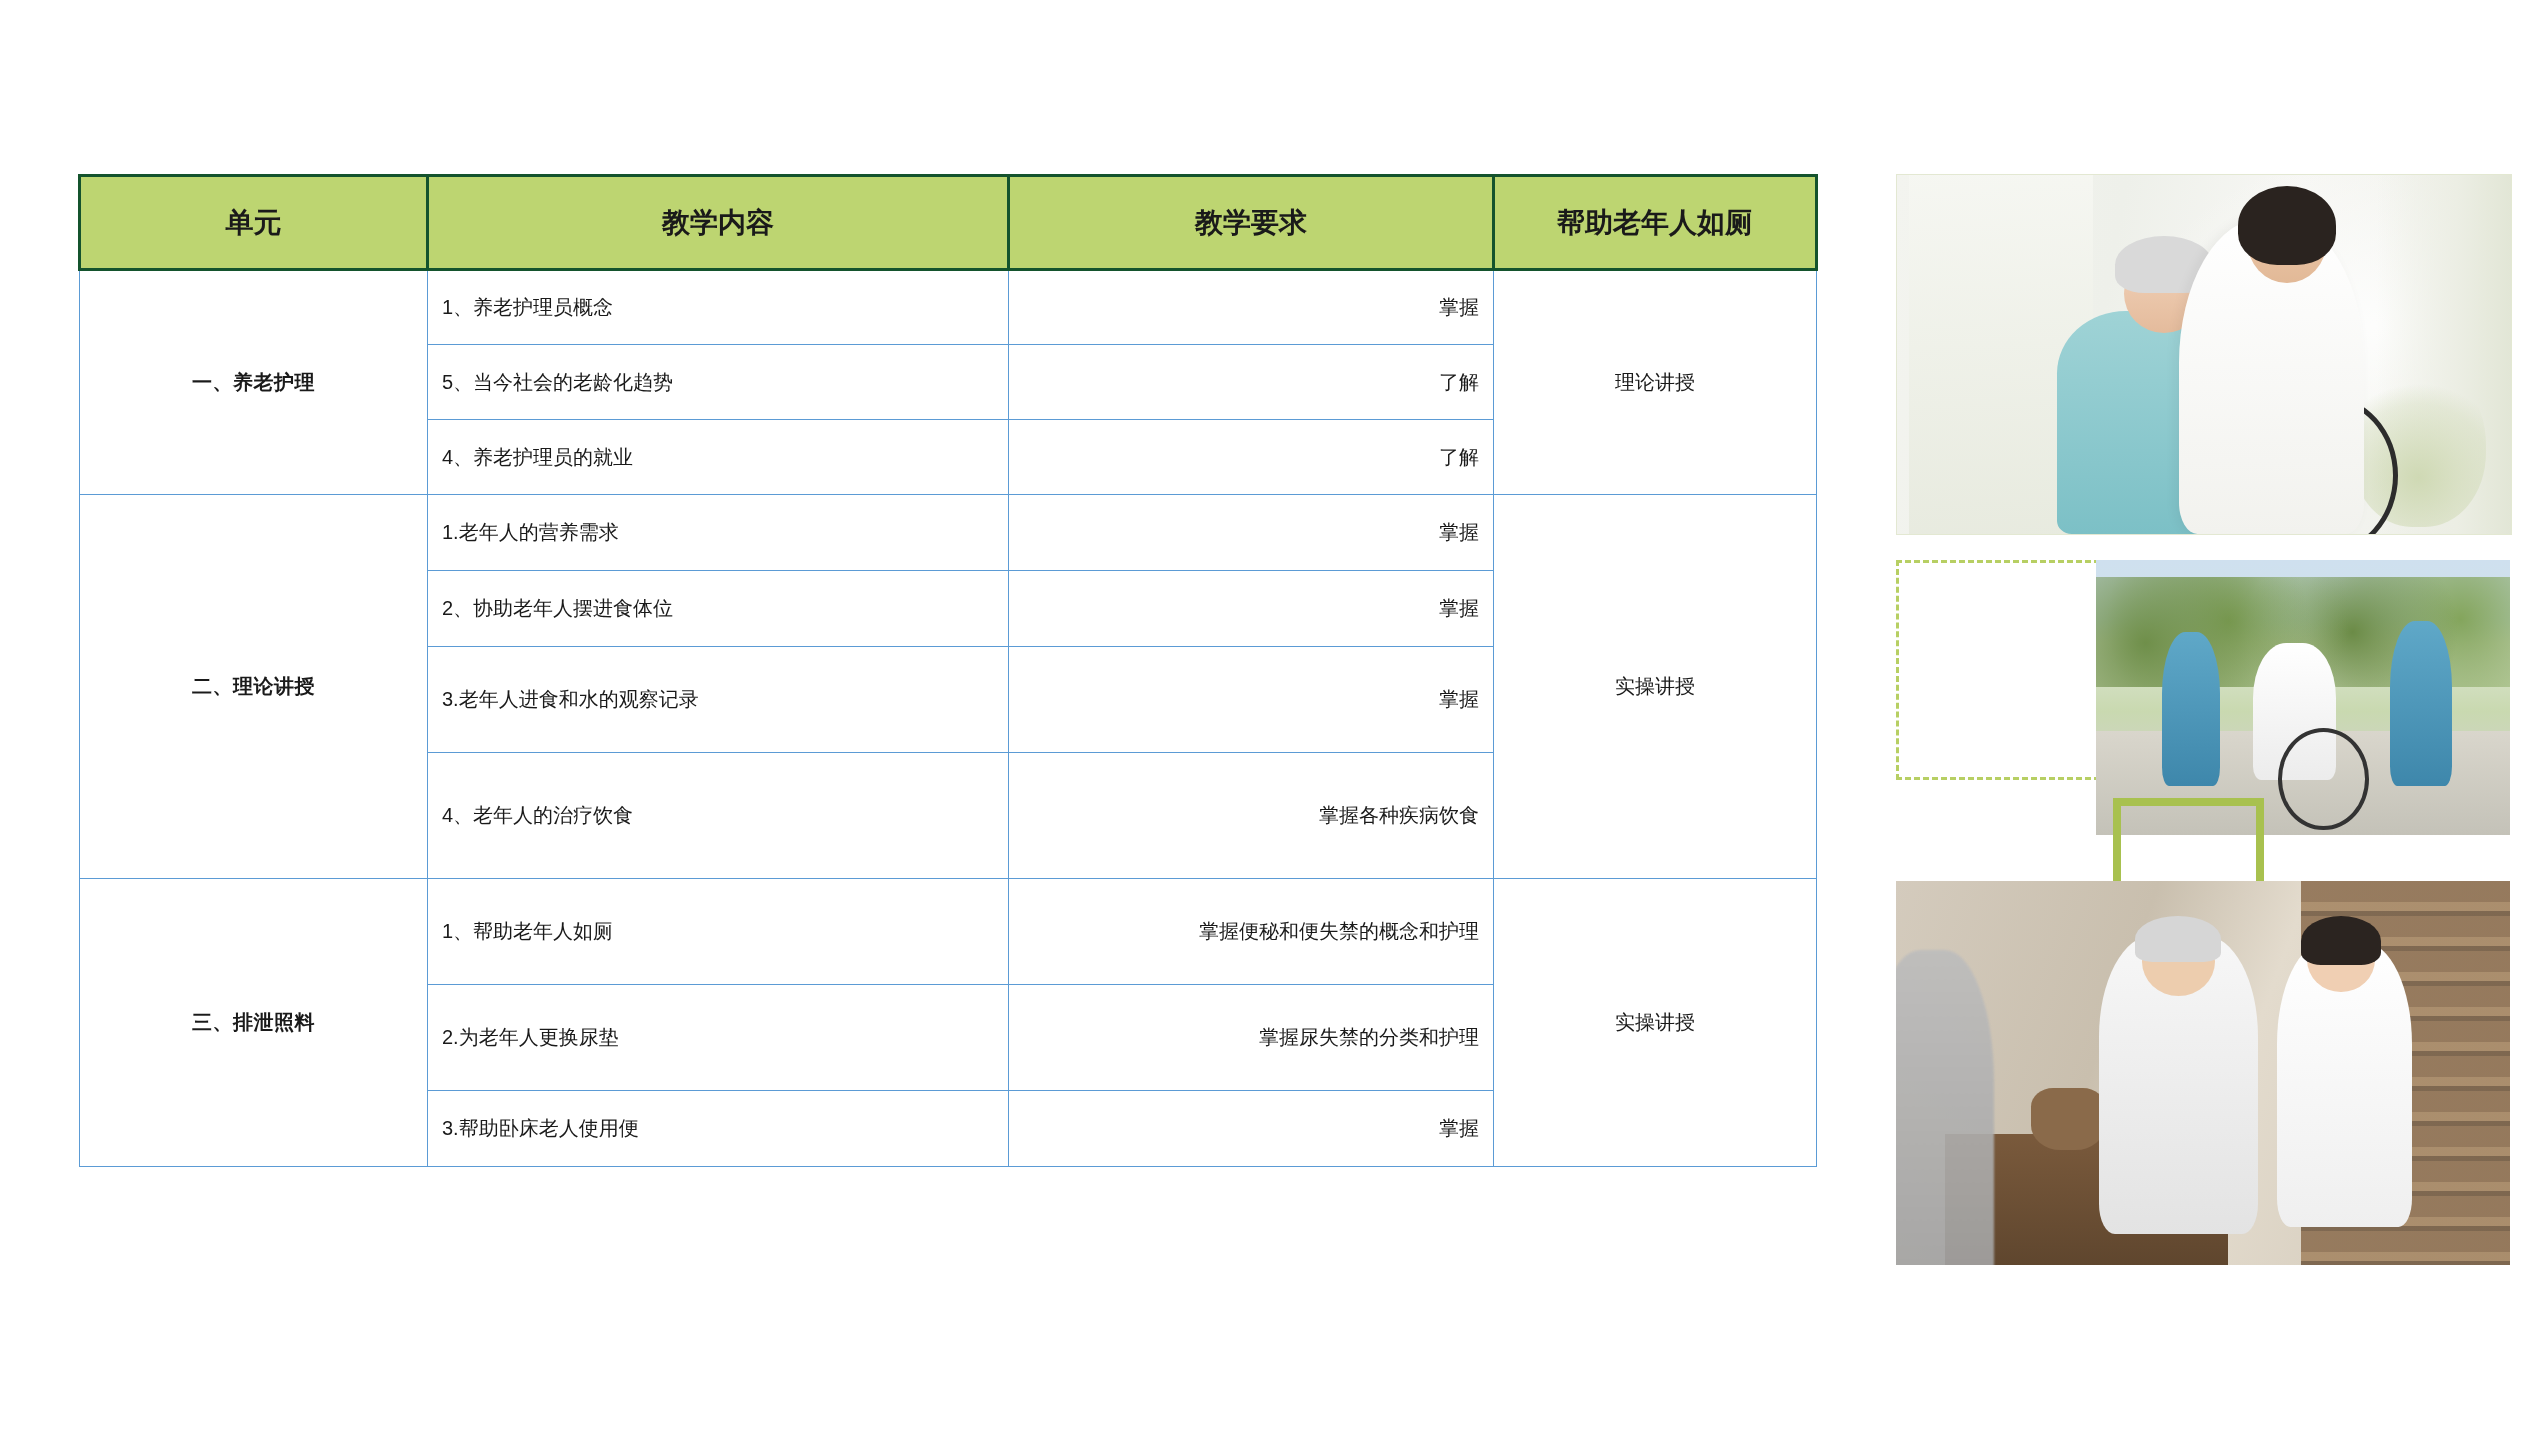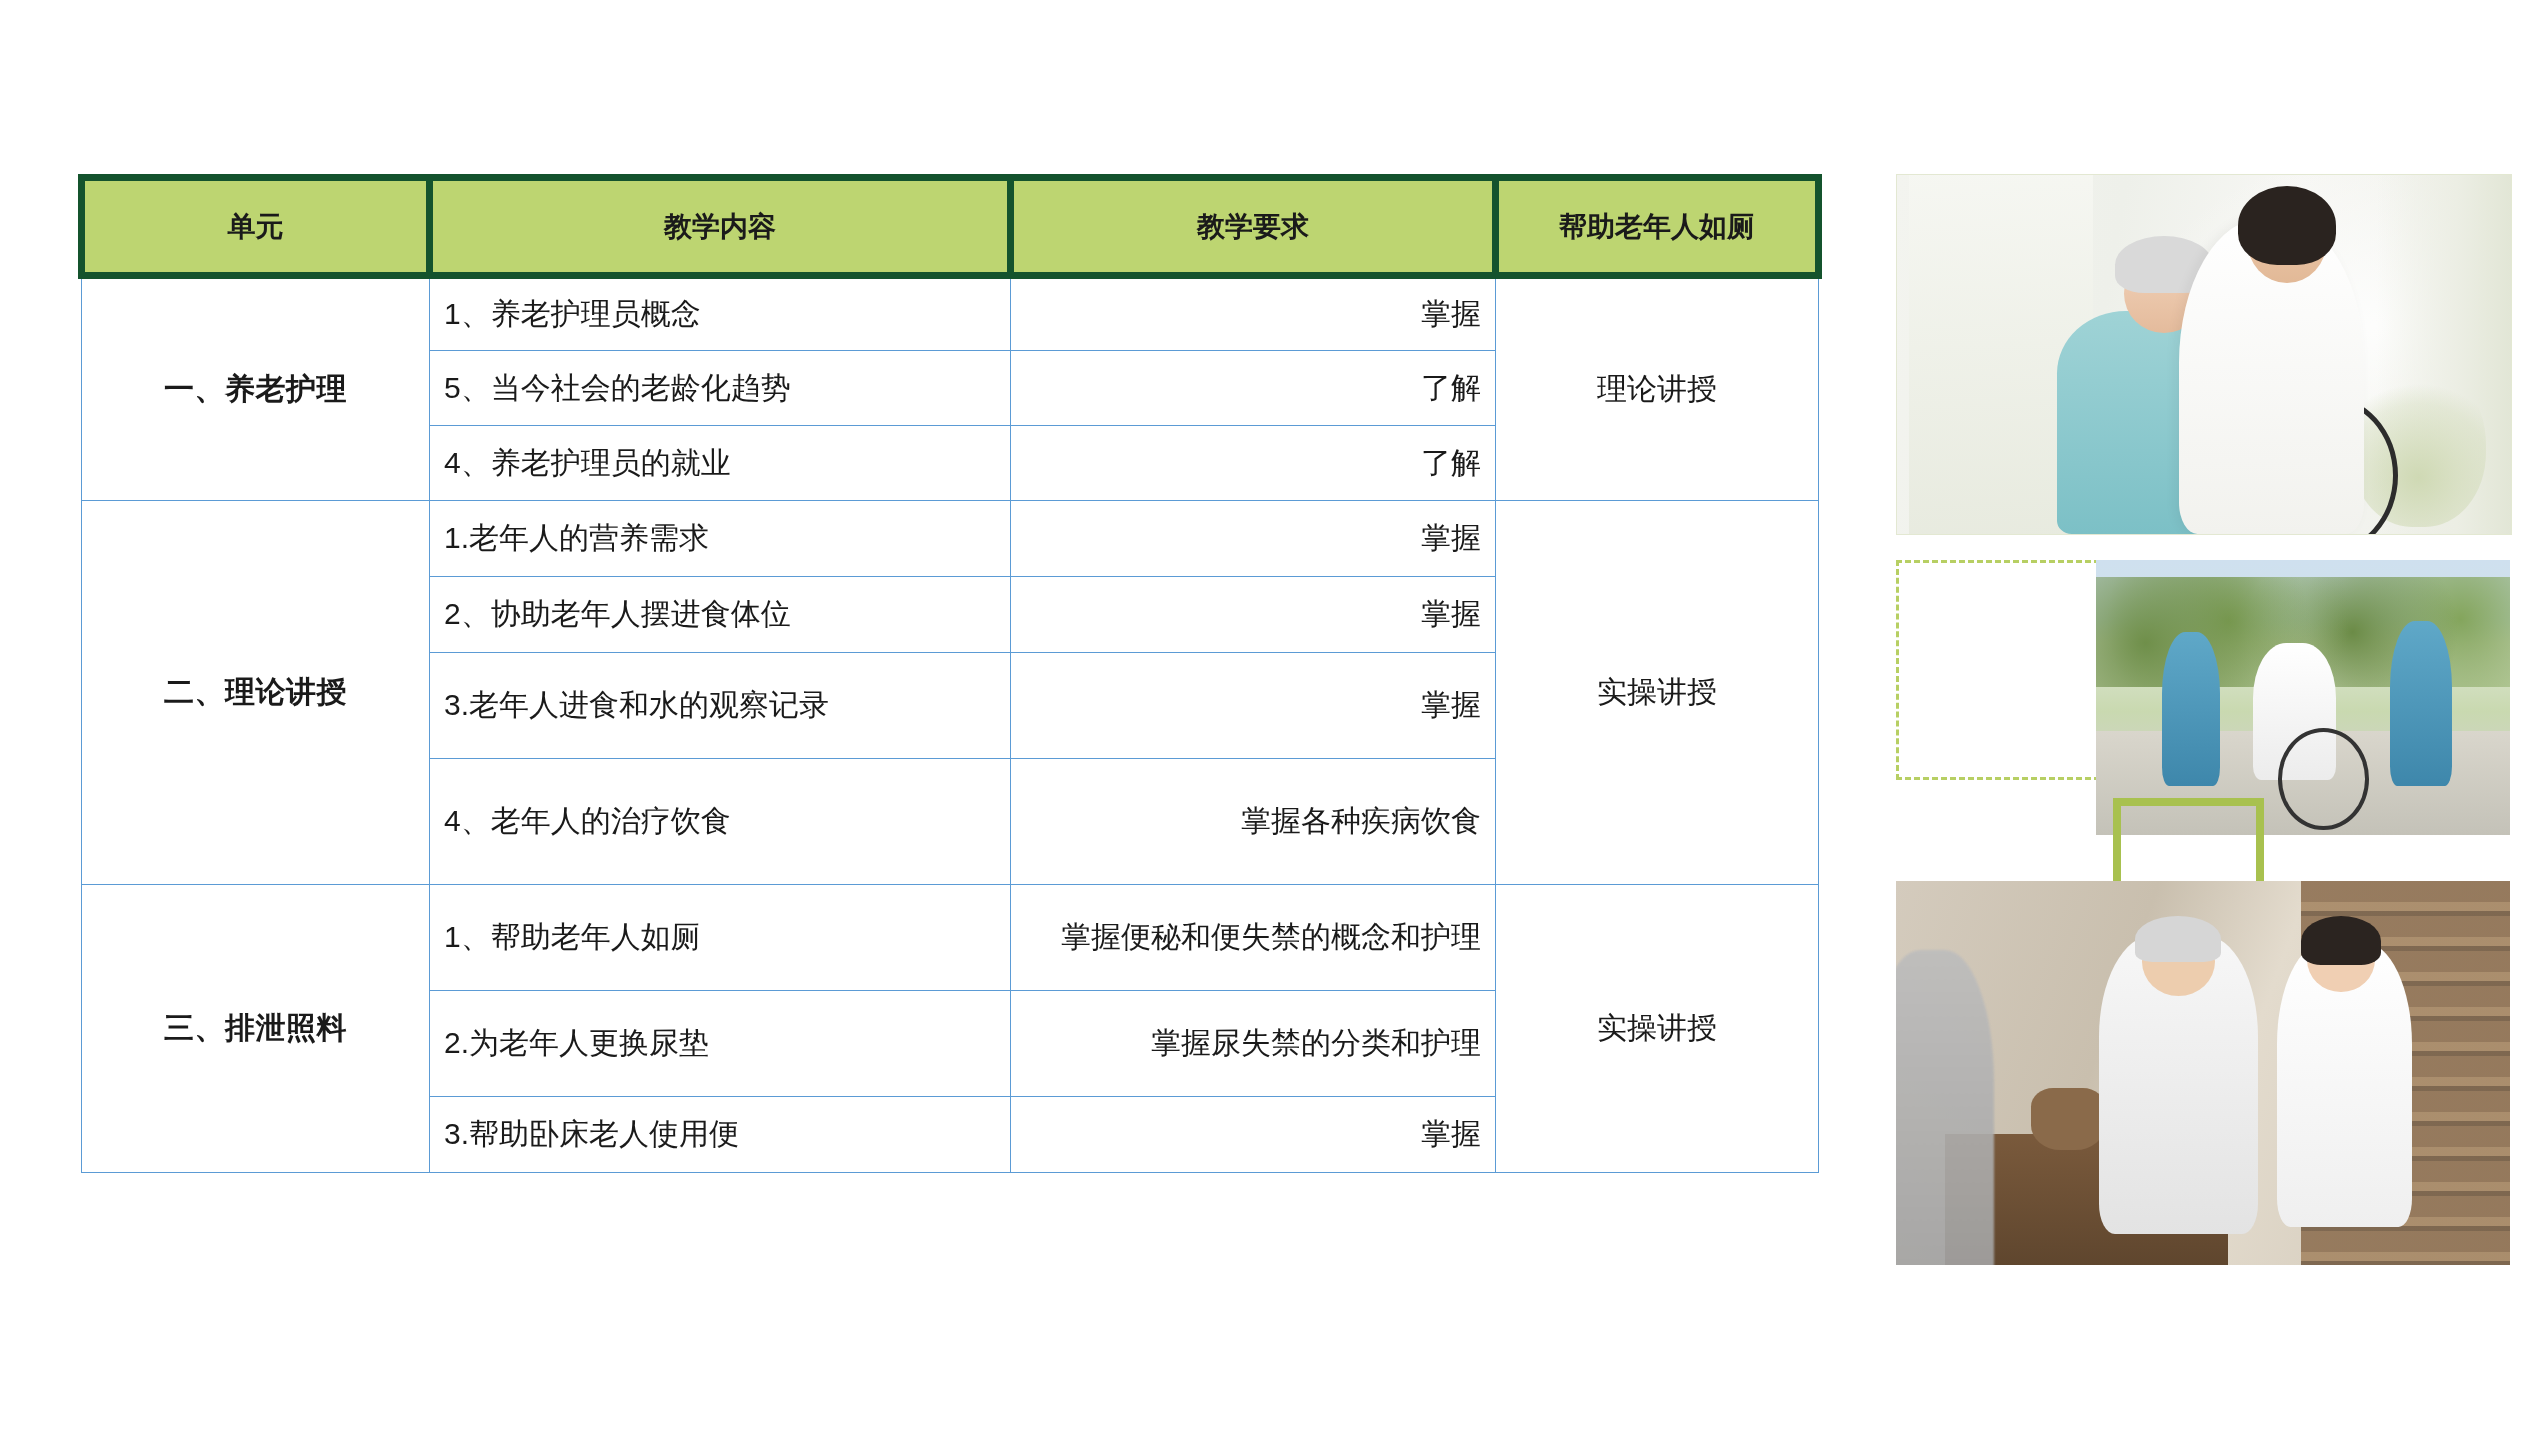--- a/index.html
+++ b/index.html
@@ -38,28 +38,28 @@
 
   table.curriculum col.c-unit    { width: 348px; }
   table.curriculum col.c-content { width: 581px; }
   table.curriculum col.c-req     { width: 485px; }
   table.curriculum col.c-act     { width: 323px; }
 
   table.curriculum th,
   table.curriculum td {
     border: 1px solid #5b9bd5;
     padding: 0 14px;
-    font-size: 30px;
+    font-size: 20px;
     line-height: 1.35;
     vertical-align: middle;
   }
 
   table.curriculum thead th {
     background: #bdd571;
-    border: 7px solid #14532d;
+    border: 3px solid #14532d;
     color: #1a1a1a;
     font-weight: bold;
     font-size: 28px;
     text-align: center;
     height: 91px;
     padding: 0 4px;
   }
 
   td.unit-cell {
     text-align: center;

